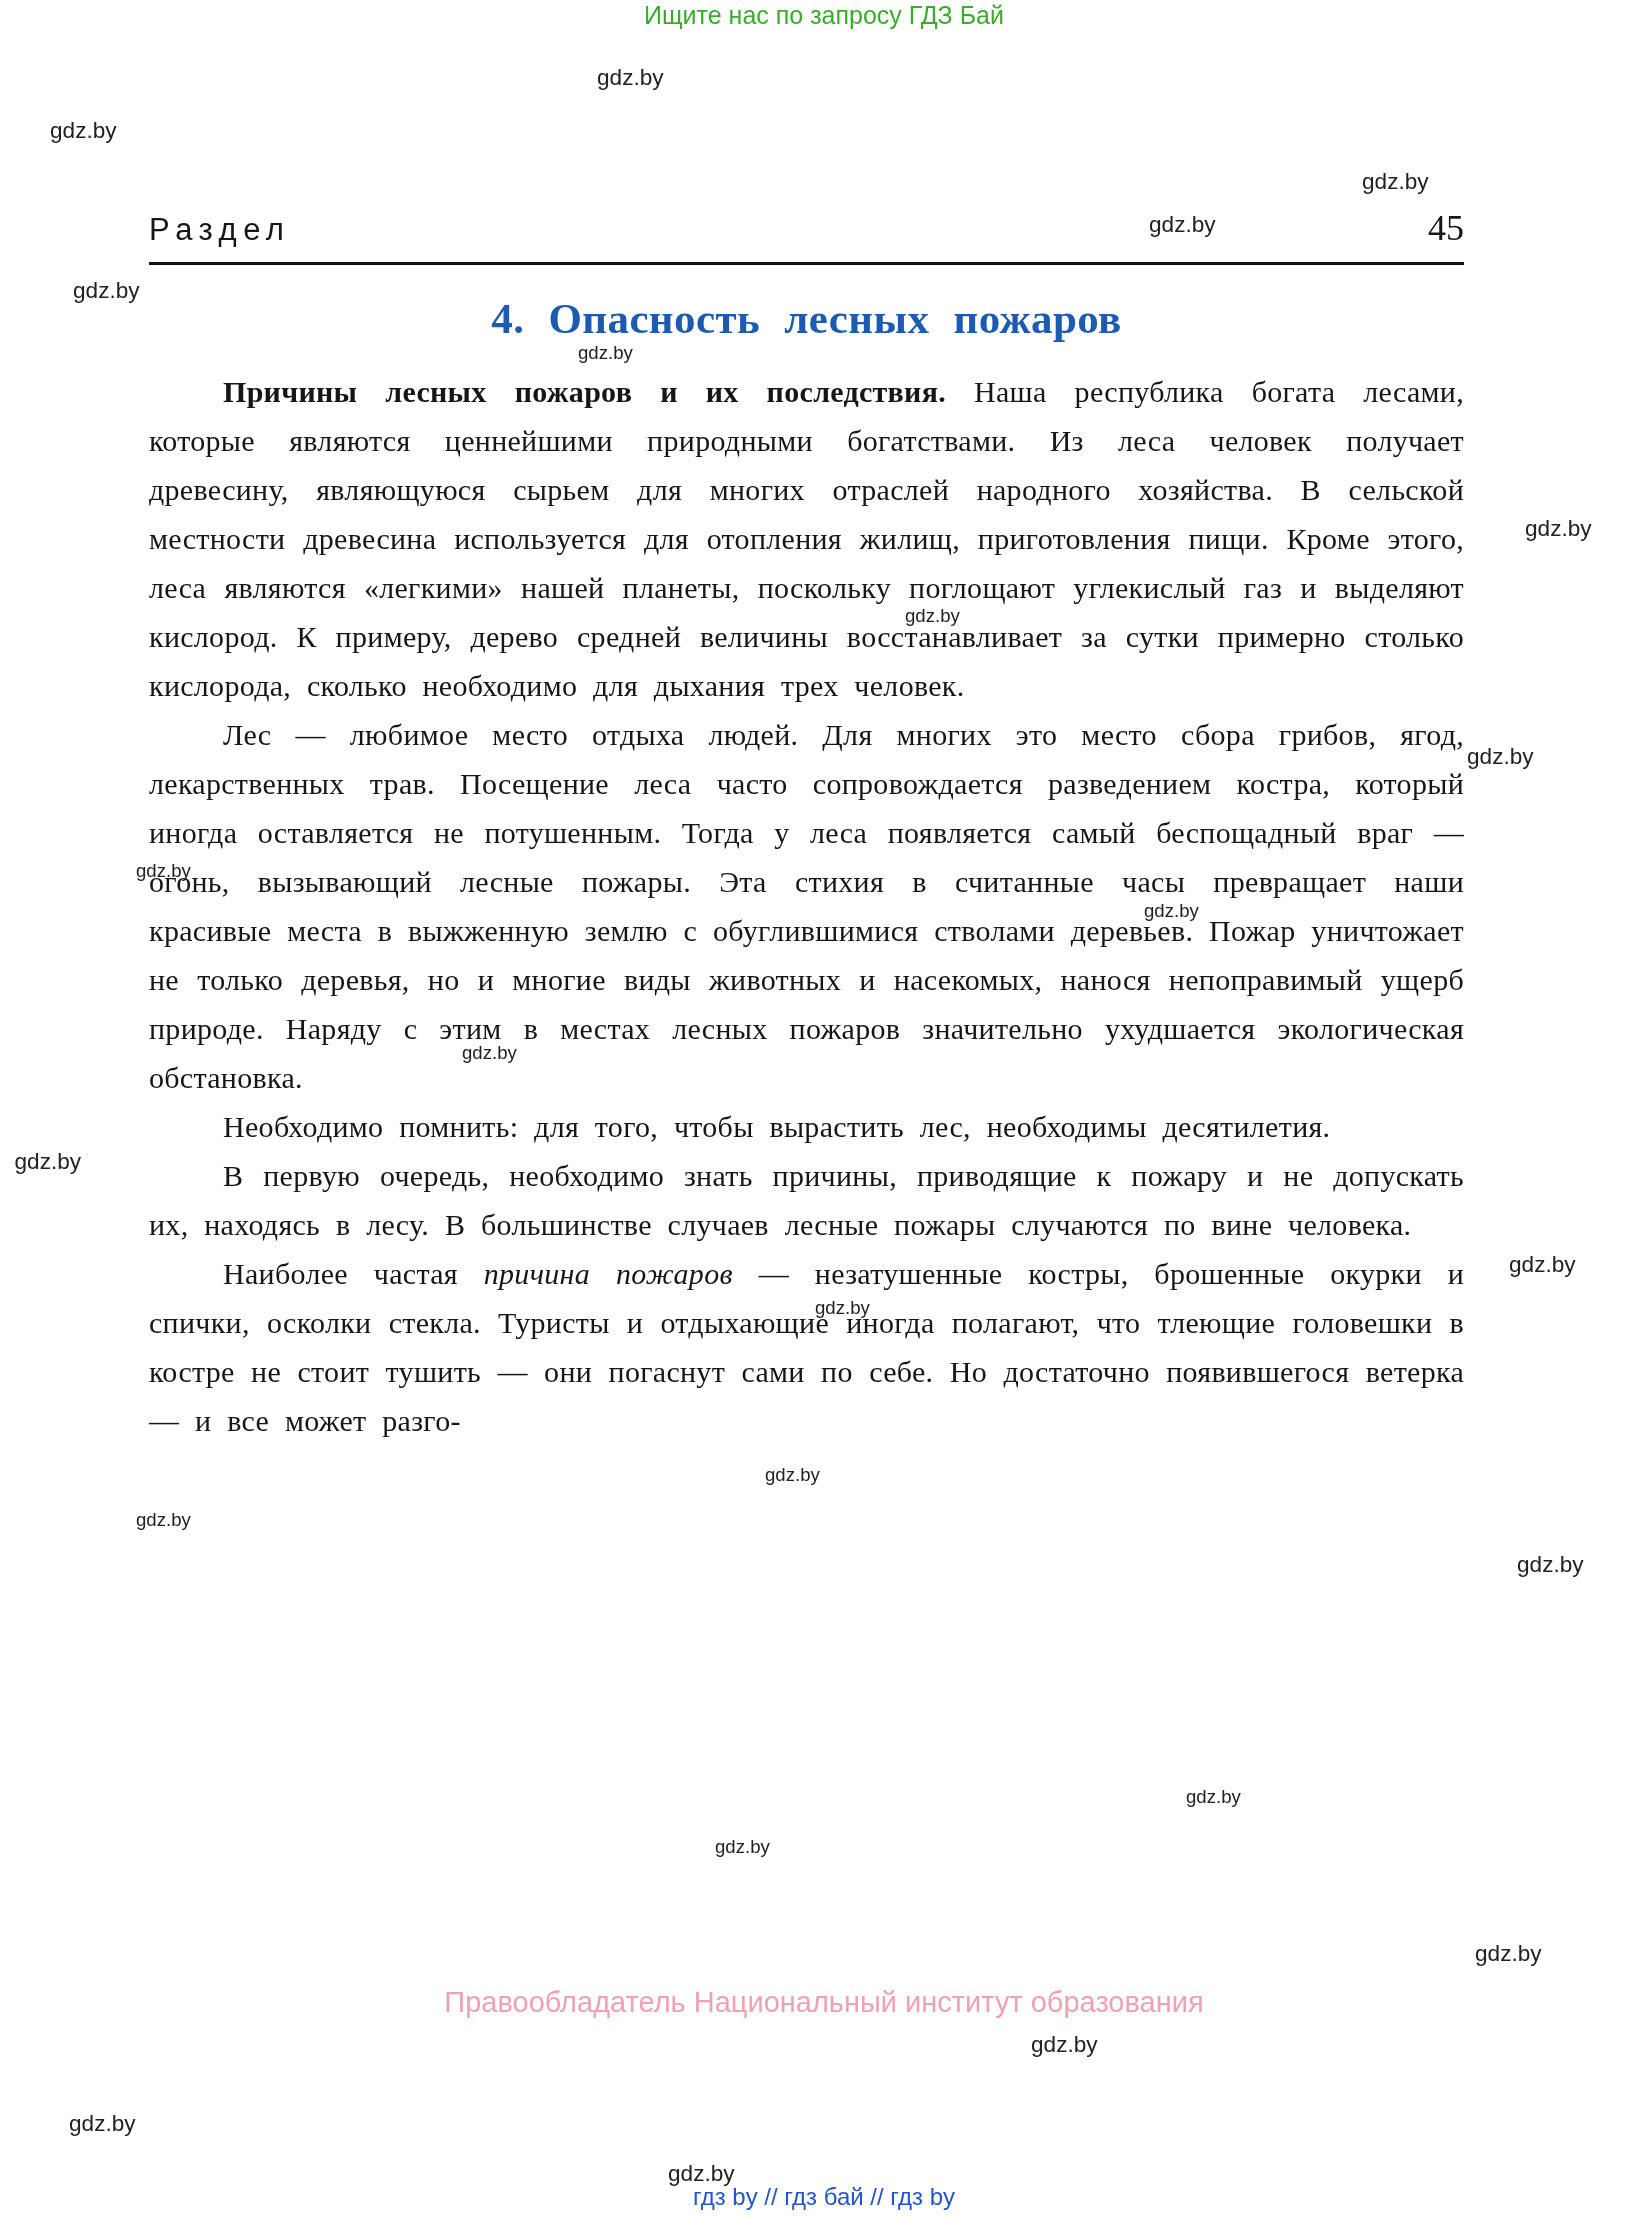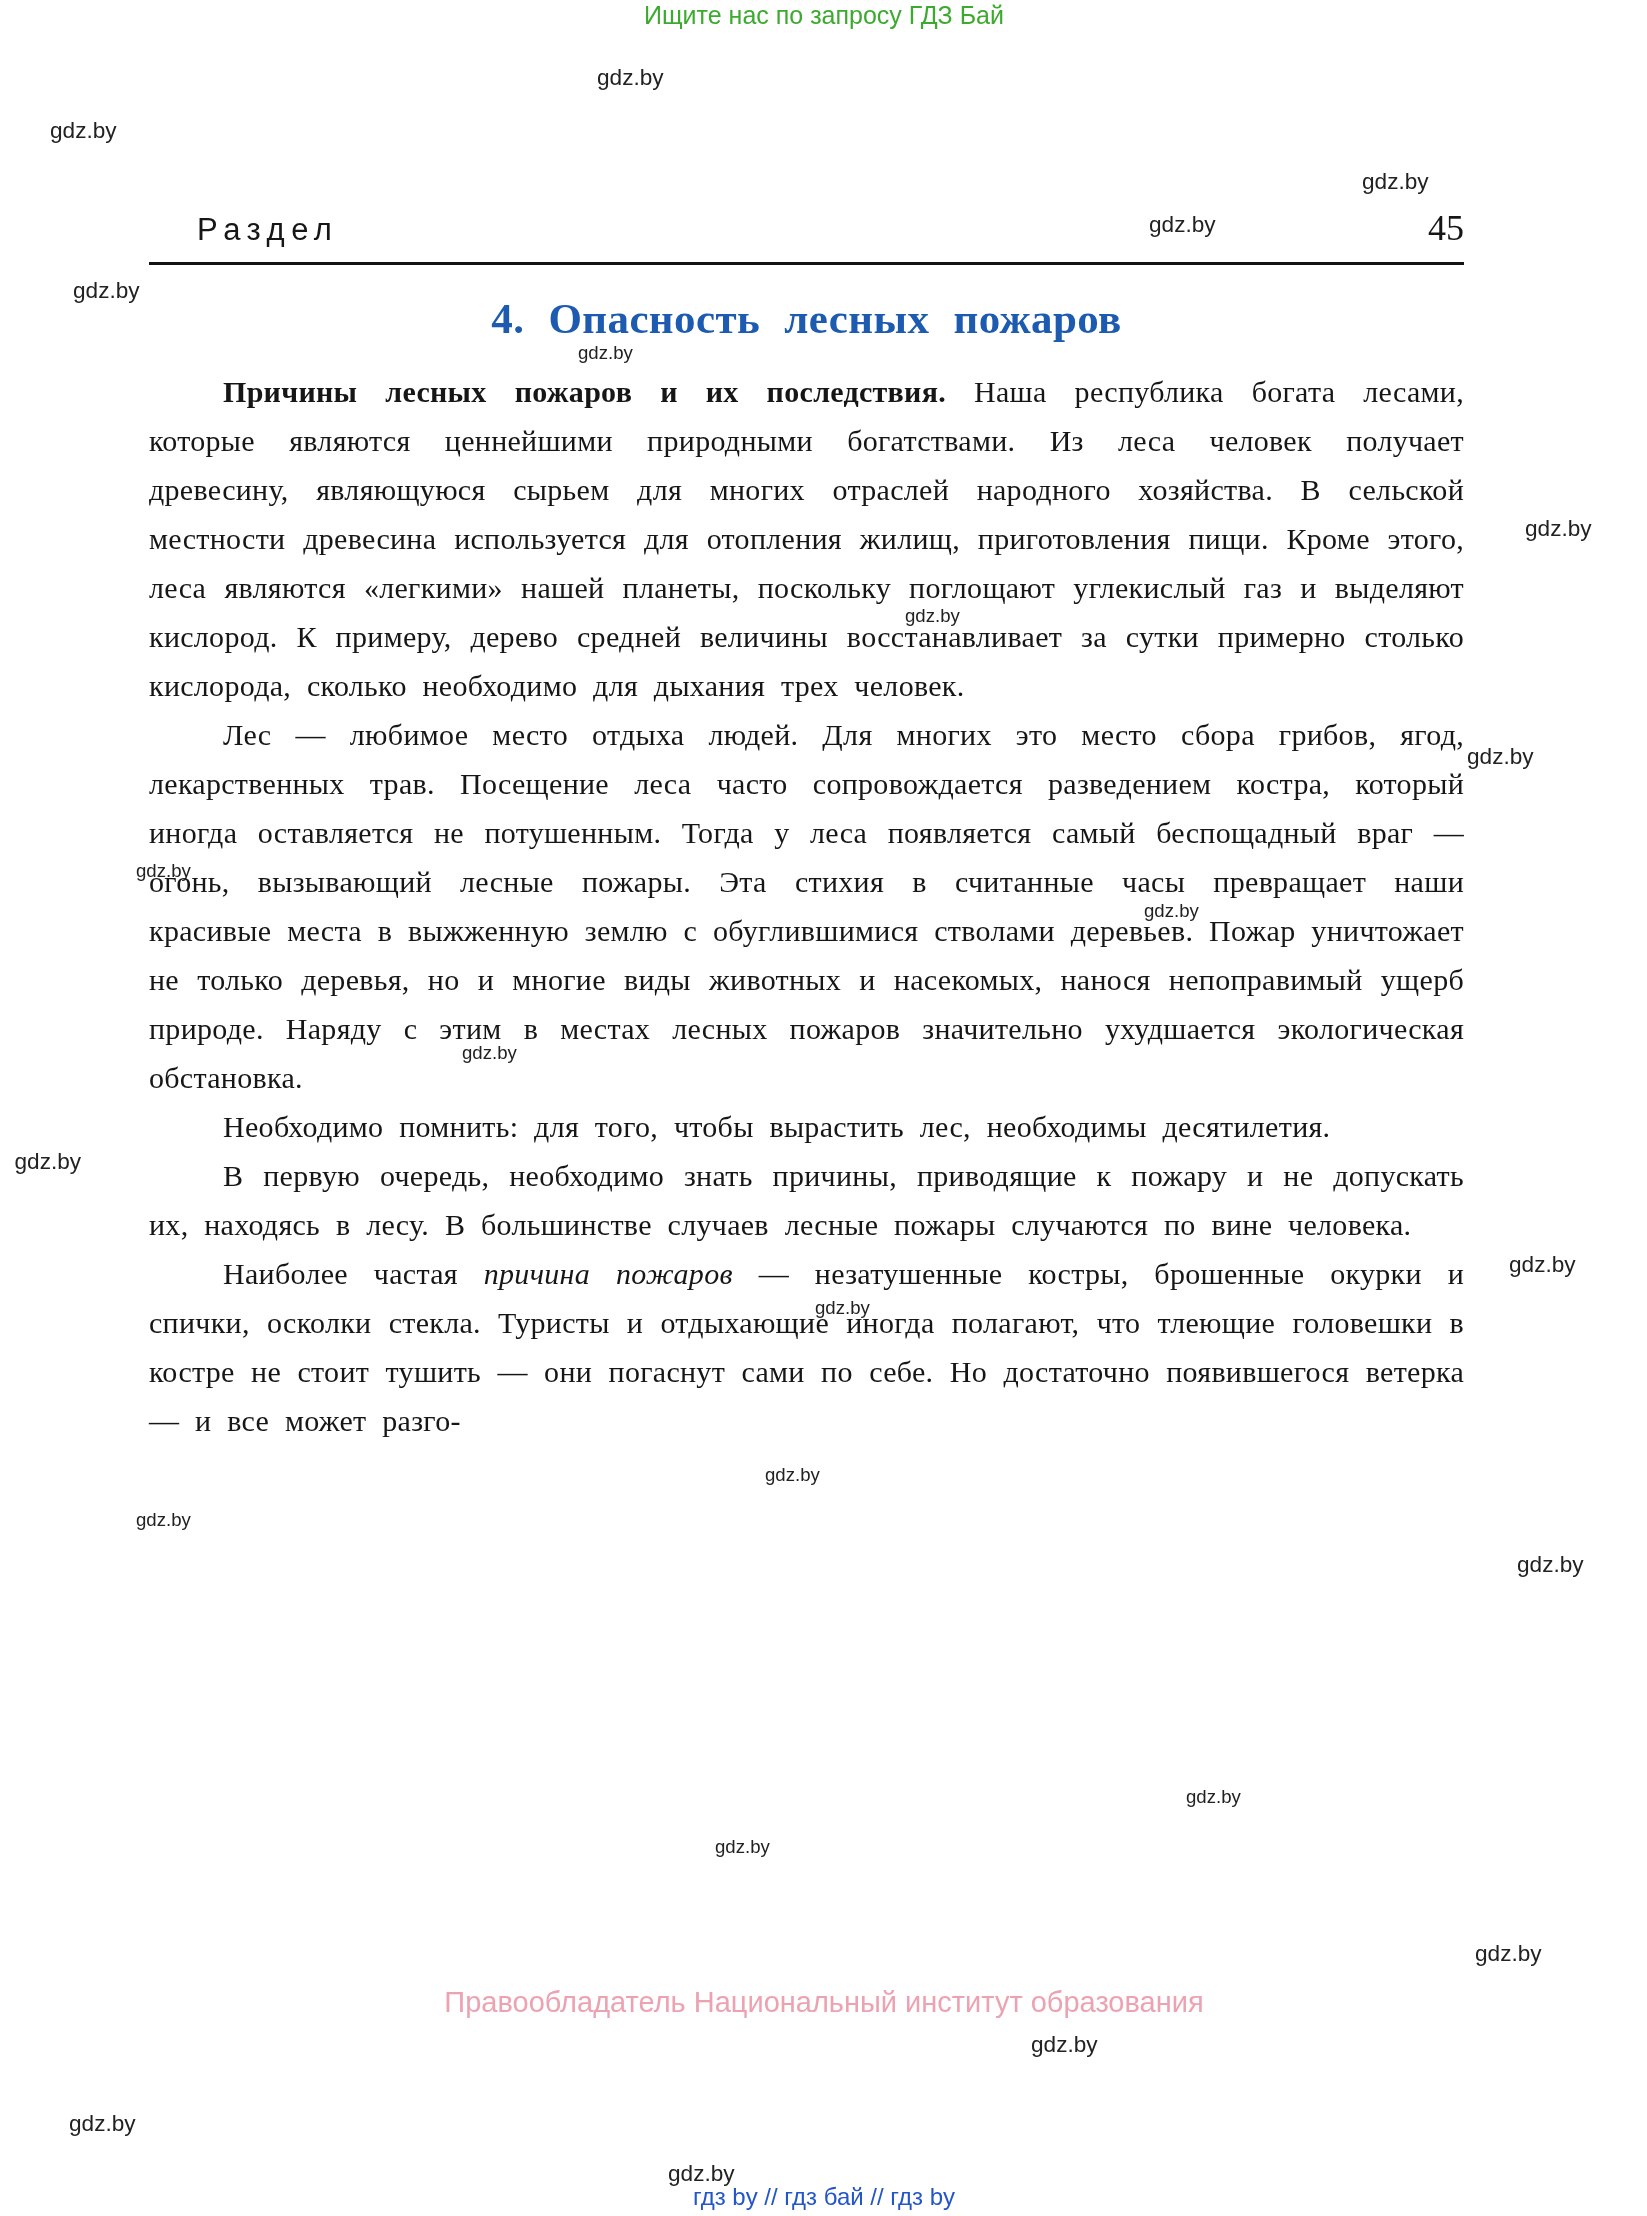--- a/index.html
+++ b/index.html
@@ -23,21 +23,21 @@
   .wm{
     position:absolute;font-family:"Liberation Sans", sans-serif;
     font-size:22.6px;color:var(--wm);white-space:nowrap;
   }
   .wm.small{font-size:18.6px;}
   .content{position:absolute;left:149px;top:207px;width:1315px;}
   .runhead{
     position:relative;display:flex;align-items:baseline;
     font-family:"Liberation Sans", sans-serif;font-size:31px;color:var(--text);
   }
-  .runhead .word{letter-spacing:6.5px;margin-right:14.5px;margin-left:48px;}
+  .runhead .word{letter-spacing:6.5px;margin-right:14.5px;}
   .runhead .rest{letter-spacing:1.2px;}
   .runhead .pagenum{margin-left:auto;font-family:"Liberation Serif", serif;font-size:36px;}
   .runhead .wm-head{position:absolute;left:1000px;top:4.8px;}
   .header-rule{border:none;border-top:3.2px solid #121212;margin-top:13px;}
   .title{
     text-align:center;margin:29px 0 24px;font-size:43px;font-weight:700;
     color:var(--title-blue);word-spacing:13px;letter-spacing:0.4px;
   }
   .para{
     font-size:30px;line-height:49px;text-align:justify;text-indent:74px;

